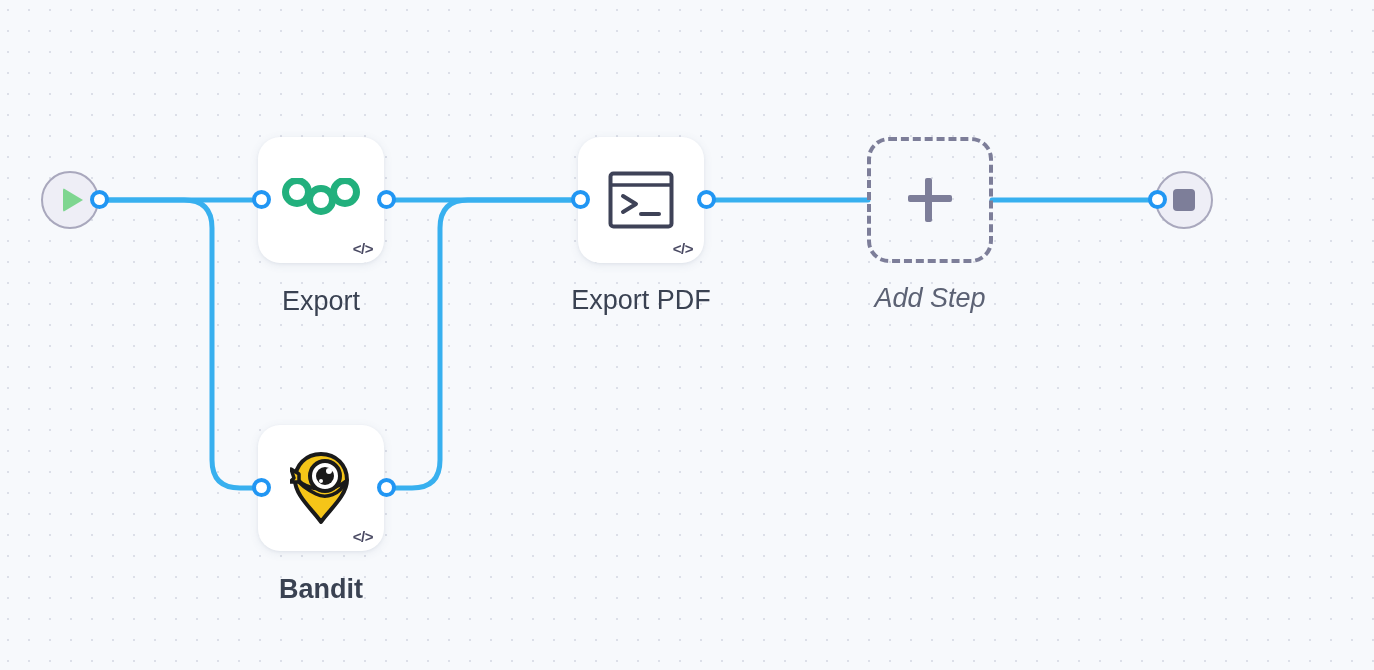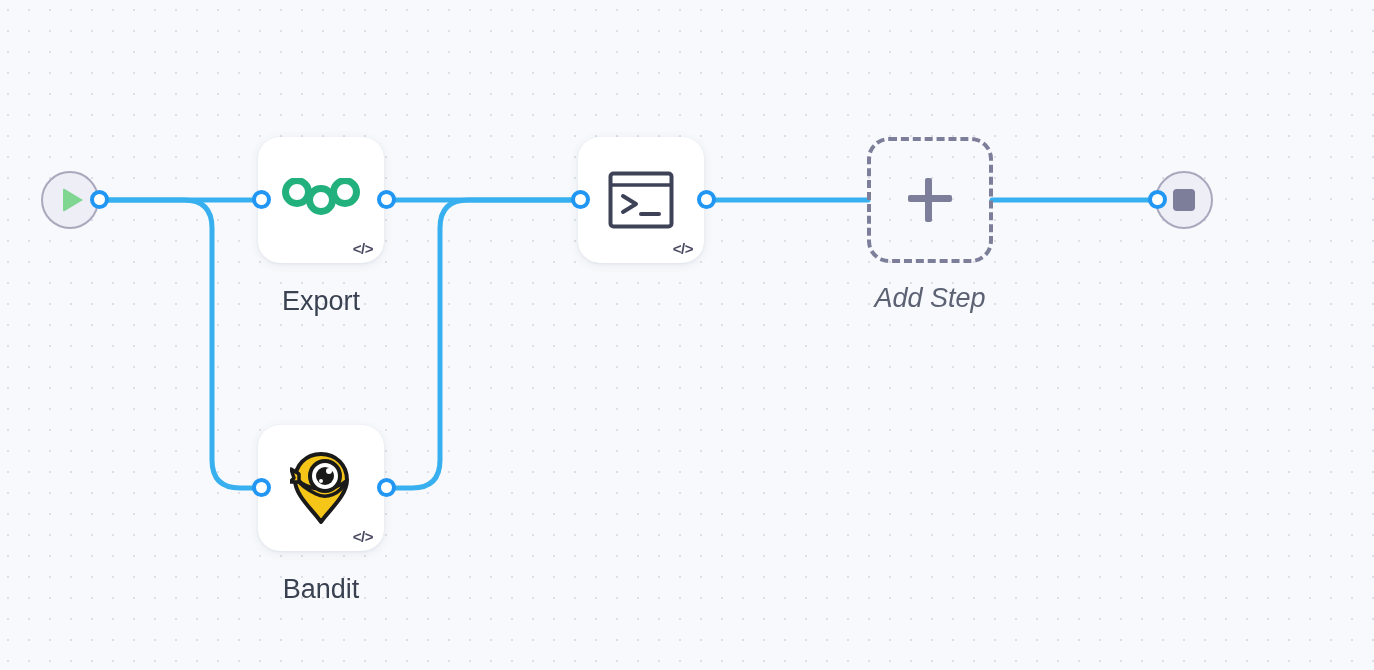--- a/index.html
+++ b/index.html
@@ -188,33 +188,34 @@
 
       <circle cx="35" cy="25" r="15" fill="#ffffff" stroke="#1a1a1a" stroke-width="4"></circle>
       <circle cx="35" cy="25" r="9" fill="#1a1a1a"></circle>
       <circle cx="39" cy="20" r="3" fill="#ffffff"></circle>
       <circle cx="31" cy="30" r="2" fill="#ffffff"></circle>
     </svg>
     <span class="code-badge">&lt;/&gt;</span>
   </div>
   <div class="port" style="left:252px; top:478px;"></div>
   <div class="port" style="left:377px; top:478px;"></div>
-  <div class="node-label" style="left:200px; top:576px; width:242px;">Bandit</div>
+  <div class="node-label" style="left:200px; top:576px; width:242px;font-weight:bold;">Bandit</div>
 
   <div class="card" style="left:578px; top:137px;">
     <svg width="66" height="58" viewBox="0 0 66 58">
       <rect x="2.5" y="2.5" width="61" height="53" rx="3" fill="#ffffff" stroke="#3e4257" stroke-width="4"></rect>
       <line x1="2.5" y1="14" x2="63.5" y2="14" stroke="#3e4257" stroke-width="3.5"></line>
       <polyline points="15,25 28,33 15,41" fill="none" stroke="#3e4257" stroke-width="4" stroke-linecap="round" stroke-linejoin="round"></polyline>
       <line x1="33" y1="43" x2="51" y2="43" stroke="#3e4257" stroke-width="4" stroke-linecap="round"></line>
     </svg>
     <span class="code-badge">&lt;/&gt;</span>
   </div>
   <div class="port" style="left:571px; top:190px;"></div>
   <div class="port" style="left:697px; top:190px;"></div>
+  <div class="node-label" style="left:520px; top:287px; width:242px;">Export PDF</div>
 
   <div class="card dashed" style="left:867px; top:137px;">
     <div class="plus-glyph"></div>
   </div>
   <div class="node-label muted" style="left:809px; top:285px; width:242px;">Add Step</div>
 
   <div class="port" style="left:1148px; top:190px;"></div>
   <div class="terminal" style="left:1155px; top:171px;">
     <div class="stop-glyph"></div>
   </div>

